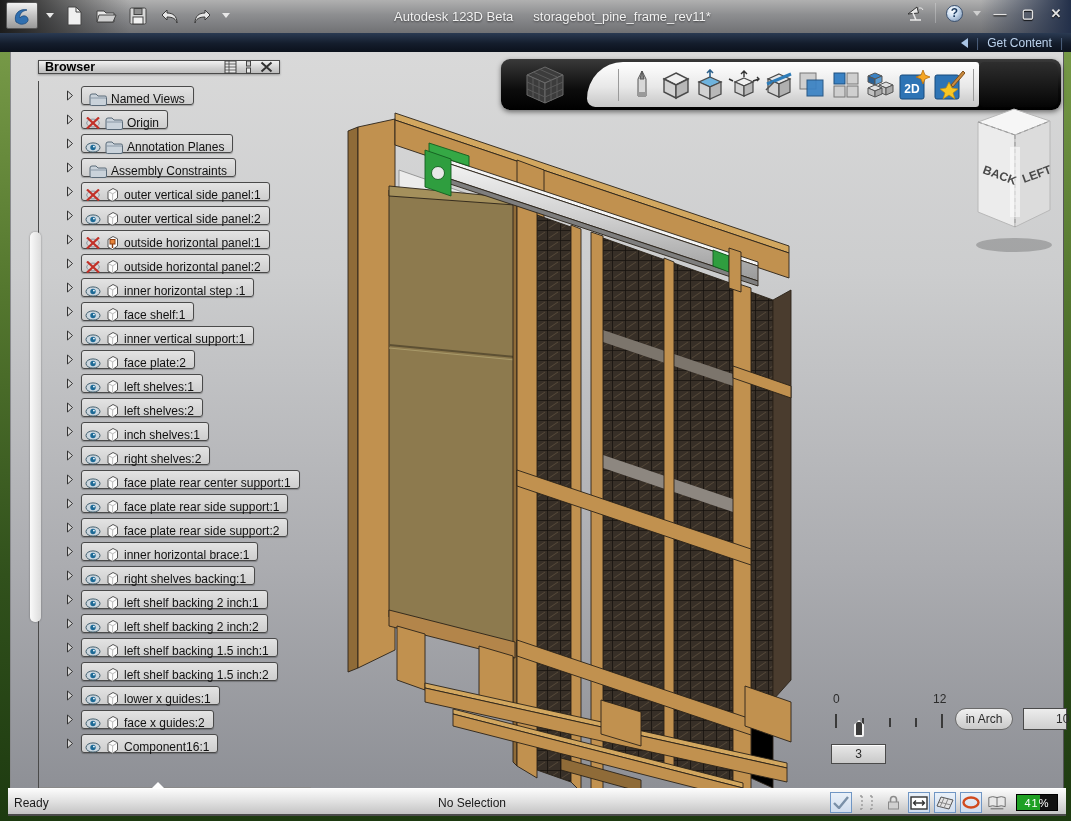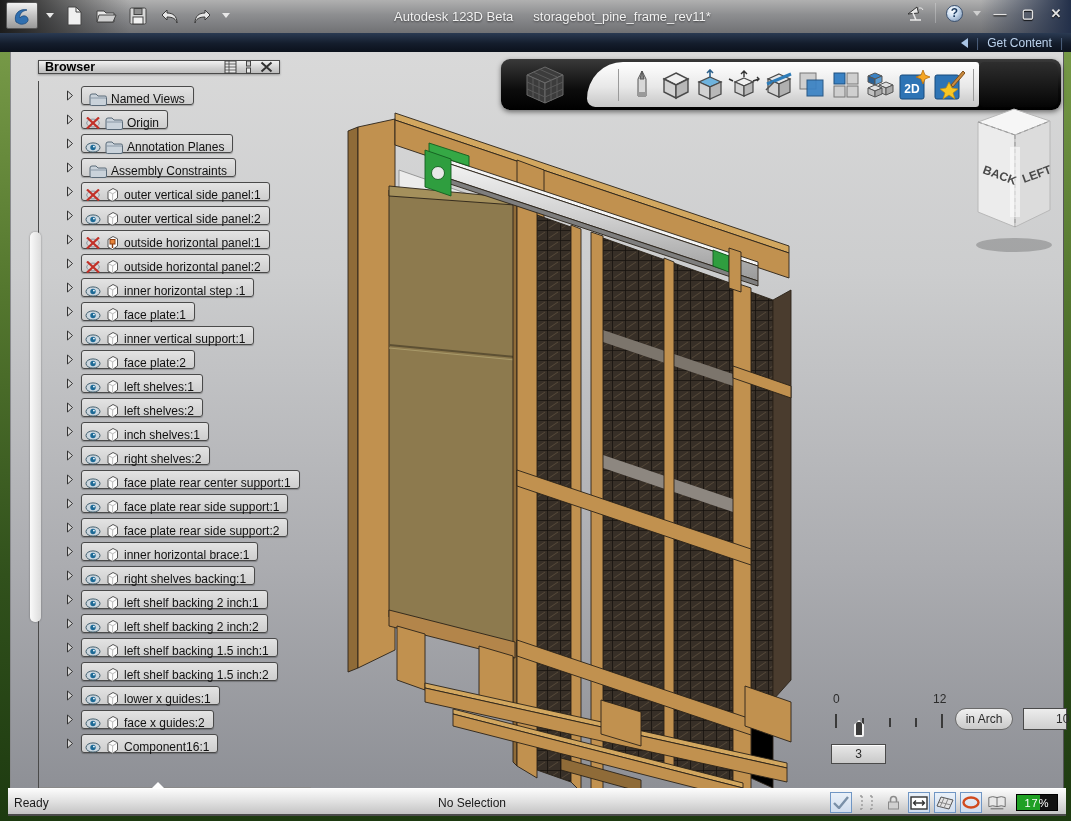--- a/index.html
+++ b/index.html
@@ -619,21 +619,21 @@
                   <circle cx="8" cy="5.5" r="2.7" fill="#1d6a96"></circle>
                   <circle cx="8.9" cy="4.6" r="0.9" fill="#fff"></circle>
                 </svg>
               </span>
       <span class="obj-slot">
                 <svg width="15" height="16" viewBox="0 0 15 16">
                   <path d="M3 4.5 L8 1.5 L12.5 3.8 L12.5 11 L7.5 14.5 L3 12 Z" fill="#fcfcfc" stroke="#555"></path>
                   <path d="M3 4.5 L7.7 6.8 L12.5 3.8 M7.7 6.8 L7.5 14.5" fill="none" stroke="#aaa" stroke-width="0.8"></path>
                 </svg>
               </span>
-      <span class="b-label">face plate:1</span>
+      <span class="b-label">face shelf:1</span>
     </span>
   </div>
 
   <div class="b-row">
     <span class="disc">
       <svg width="8" height="11" viewBox="0 0 8 11">
                 <path d="M1.5 1 L6.5 5.5 L1.5 10 Z" fill="#d8d8d8" stroke="#333"></path>
               </svg>
     </span>
     <span class="b-box">
@@ -1109,18 +1109,18 @@
     </span>
     <span class="sb-btn">
       <svg width="22" height="16" viewBox="0 0 22 16">
             <path d="M2 2 q4-2 9 0 q5-2 9 0 v10 q-4-2-9 0 q-5-2-9 0 Z" fill="#e8e8e8" stroke="#666"></path>
             <path d="M11 2 v10" stroke="#666"></path>
             <rect x="4" y="13.5" width="14" height="1.6" fill="#888"></rect>
           </svg>
     </span>
     <span class="meter">
       <span class="fill"></span>
-      <span>17%</span>
+      <span>41%</span>
     </span>
   </div>
 </div>
 
 </div>
 
 </body></html>

